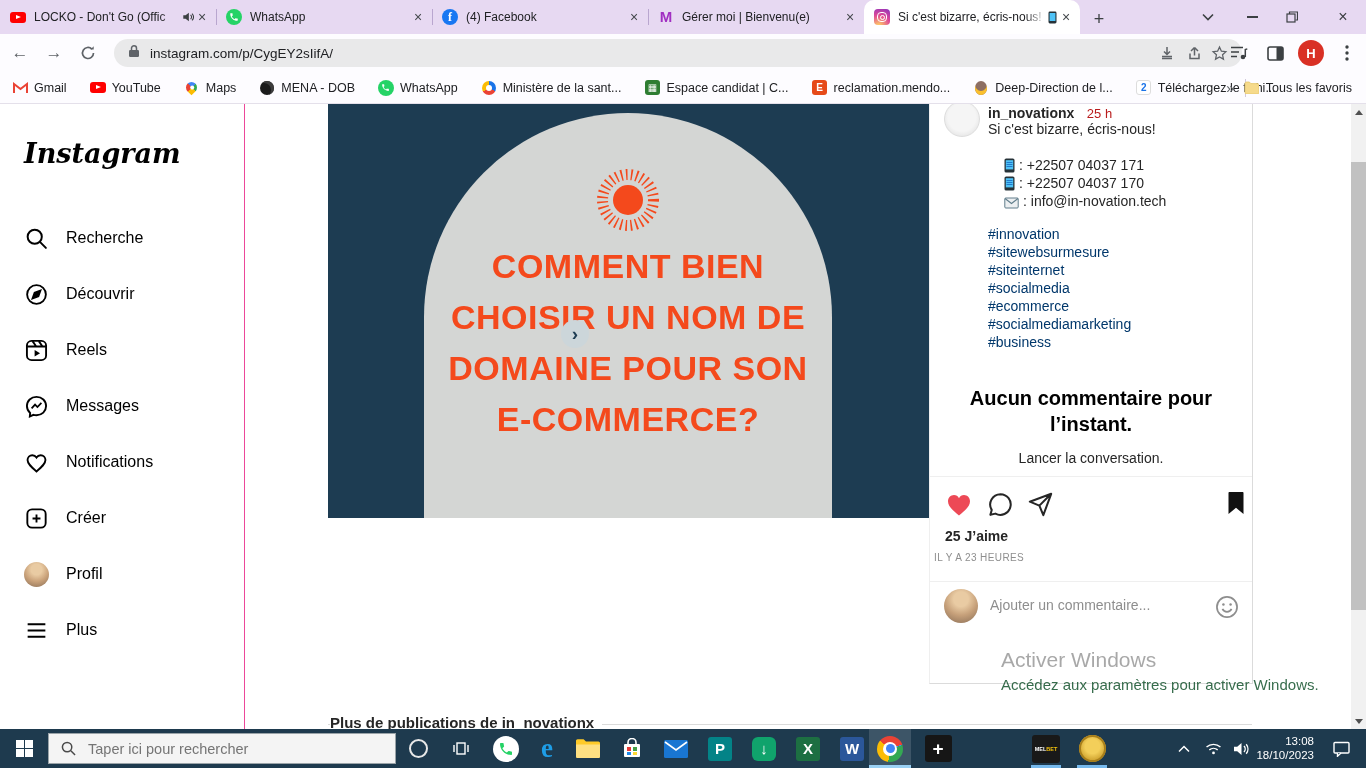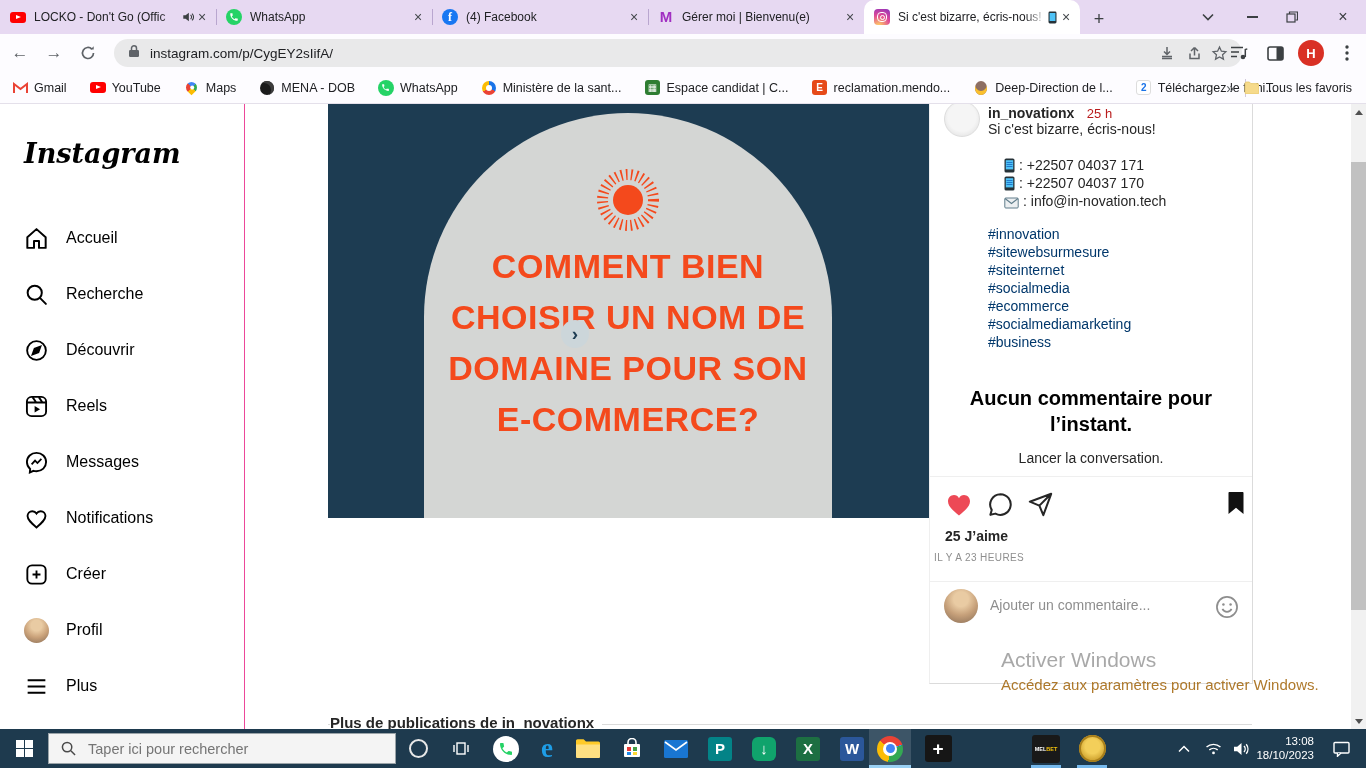--- a/index.html
+++ b/index.html
@@ -80,21 +80,21 @@
   .empty-s{position:absolute;left:10px;right:10px;top:346px;text-align:center;font-size:14px;color:#262626;}
   .pdiv{position:absolute;left:0;right:0;border-top:1px solid #efefef;}
   .likes{position:absolute;left:15px;top:424px;font-size:14px;font-weight:bold;color:#262626;}
   .ago{position:absolute;left:4px;top:448px;font-size:10px;letter-spacing:.4px;color:#8e8e8e;}
   .cav{position:absolute;left:14px;top:485px;width:34px;height:34px;border-radius:50%;
        background:radial-gradient(circle at 50% 30%,#e9cba3 25%,#c6a07a 55%,#8d7158 95%);}
   .cinput{position:absolute;left:58px;top:492px;width:190px;border:none;outline:none;font-size:14px;color:#262626;
           font-family:"Liberation Sans","DejaVu Sans",sans-serif;background:transparent;}
   .cinput::placeholder{color:#8e8e8e;}
   .watermark1{position:absolute;left:1001px;top:544px;font-size:21px;color:#9a9a9a;opacity:.85;}
-  .watermark2{position:absolute;left:1001px;top:572px;font-size:15px;color:#a16207;opacity:.85;}
+  .watermark2{position:absolute;left:1001px;top:572px;font-size:15px;color:#14532d;opacity:.85;}
   .moreline{position:absolute;left:328px;top:620px;width:924px;border-top:1px solid #dbdbdb;}
   .moreposts{position:absolute;left:330px;top:610px;font-size:15px;color:#262626;font-weight:600;background:#fff;padding-right:8px;}
   .scrollbar{position:absolute;left:1351px;top:0;width:15px;height:625px;background:#f1f1f1;}
   .sthumb{position:absolute;left:0;top:58px;width:15px;height:448px;background:#c1c1c1;}
   .sarrow{position:absolute;left:0;width:15px;height:16px;display:flex;align-items:center;justify-content:center;}
   
   .taskbar{position:absolute;left:0;top:729px;width:1366px;height:39px;background:#1e3a4e;display:flex;align-items:center;}
   .tk{position:absolute;top:0;height:39px;display:flex;align-items:center;justify-content:center;cursor:pointer;}
   .tsearch{position:absolute;left:48px;top:4px;width:348px;height:31px;background:#f4f4f4;border:1px solid #9aa3a8;
            display:flex;align-items:center;padding-left:12px;box-sizing:border-box;gap:10px;}
@@ -326,26 +326,20 @@
       <span>Tous les favoris</span>
       </span>
   </div>
 
   <div class="content">
 
     <aside class="ig-sidebar">
       <div class="ig-logo">Instagram</div>
       <div class="nav">
         <div class="navitem">
-          <svg class="icon24" viewBox="0 0 24 24" fill="none" stroke="#000" stroke-width="1.9" stroke-linejoin="round">
-              <path d="M3.2 10.8 12 3l8.8 7.8V21h-6.4v-6.6h-4.8V21H3.2z"></path>
-            </svg>
-          <span class="lbl">Accueil</span>
-        </div>
-        <div class="navitem">
           <svg class="icon24" viewBox="0 0 24 24" fill="none" stroke="#000" stroke-width="1.9">
               <circle cx="10.3" cy="10.3" r="6.8"></circle>
               <path d="m15.5 15.5 5.5 5.5" stroke-linecap="round"></path>
             </svg>
           <span class="lbl">Recherche</span>
         </div>
         <div class="navitem">
           <svg class="icon24" viewBox="0 0 24 24" fill="none" stroke="#000" stroke-width="1.8">
               <circle cx="12" cy="12" r="9"></circle>
               <path d="m15.8 8.2-2 5.6-5.6 2 2-5.6z" fill="#000"></path>

